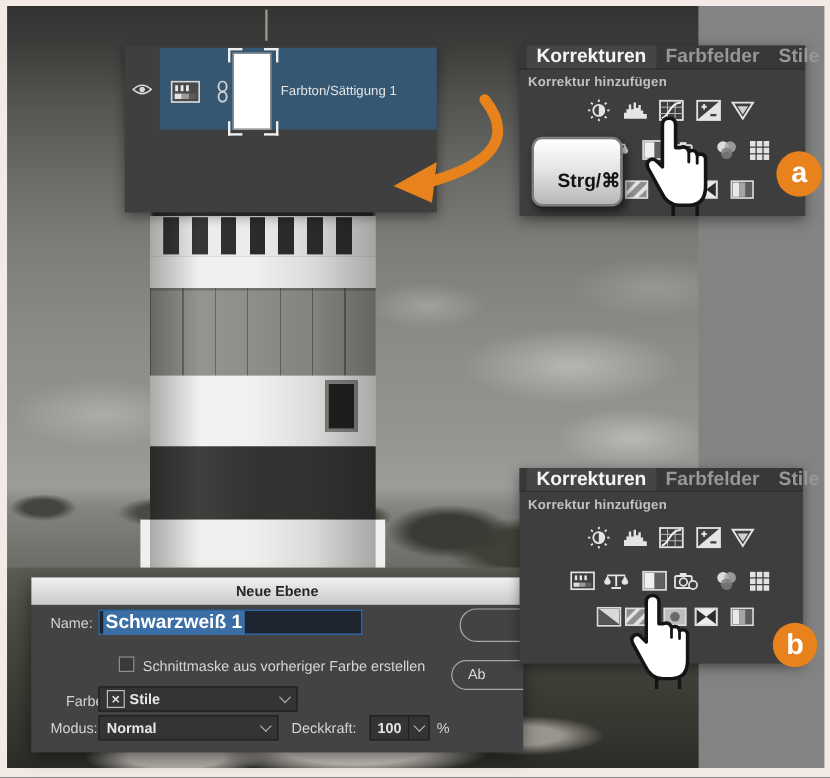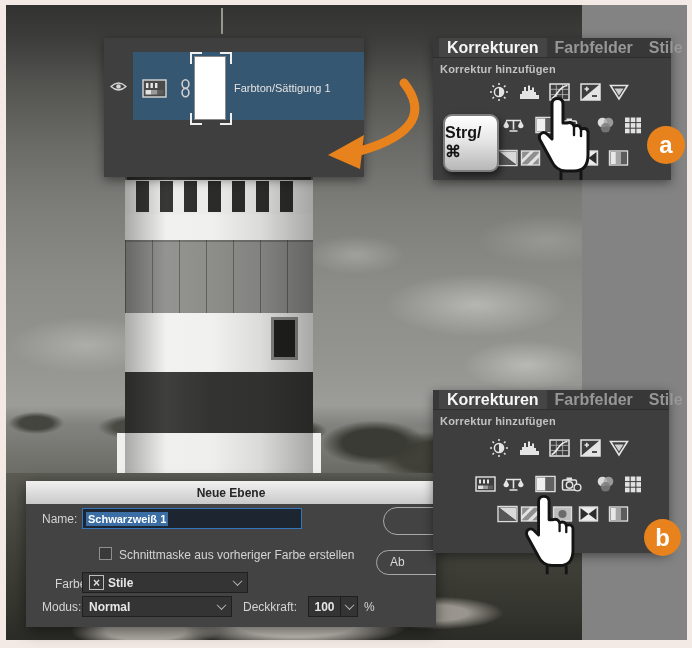--- a/index.html
+++ b/index.html
@@ -80,21 +80,21 @@
     padding-left:6px;border-bottom:1px solid #2e2e2e;background:#383838;}
   .tab{font-size:16px;font-weight:bold;color:#979797;padding:0 8px;height:100%;display:flex;align-items:center;}
   .tab.active{color:#f5f5f5;background:#454545;}
   .addheader{position:absolute;left:7px;top:25px;font-size:11px;font-weight:bold;color:#c2c2c2;letter-spacing:.2px;}
   .aicon{position:absolute;width:23px;height:21px;}
   
   .keycap{
     background:linear-gradient(180deg,#ffffff 0%,#e6e6e6 45%,#b7b7b7 100%);
     border:2px solid #7d7d7d;border-radius:9px;box-sizing:border-box;
     box-shadow:2px 4px 7px rgba(0,0,0,.55), inset 0 1px 0 #fff;z-index:6;}
-  #key-strg{left:437px;top:109px;width:56px;height:58px;display:flex;align-items:flex-end;justify-content:flex-end;padding-bottom:9px;}
+  #key-strg{left:437px;top:109px;width:76px;height:58px;display:flex;align-items:flex-end;justify-content:flex-end;padding-bottom:9px;}
   #key-strg .kt{font-size:16px;font-weight:bold;color:#141414;}
   #key-alt{left:416px;top:507px;width:79px;height:59px;}
   #key-alt .kt{position:absolute;left:9px;top:4px;font-size:16px;font-weight:bold;color:#141414;}
   #key-alt svg{position:absolute;right:7px;bottom:7px;}
   
   .badge{border-radius:50%;background:#e8821c;color:#fff;font-weight:bold;
     display:flex;align-items:center;justify-content:center;z-index:8;}
   #badge-a{left:641px;top:121px;width:38px;height:38px;font-size:24px;}
   #badge-b{left:638px;top:514px;width:37px;height:37px;font-size:24px;}
   
@@ -104,21 +104,21 @@
   #dialog{left:20px;top:476px;width:410px;height:146px;background:#434343;
     box-shadow:0 4px 14px rgba(0,0,0,.5);overflow:hidden;z-index:3;}
   #dlg-title{position:absolute;left:0;top:0;right:0;height:23px;
     background:linear-gradient(180deg,#f1f1f1,#c9c9c9);
     display:flex;align-items:center;justify-content:center;
     font-size:12px;font-weight:600;color:#262626;}
   .dlabel{position:absolute;font-size:12px;color:#d4d4d4;}
   #name-input{position:absolute;left:56px;top:27px;width:220px;height:21px;
     background:#1d2530;border:1px solid #3575bc;box-sizing:border-box;
     display:flex;align-items:center;padding-left:3px;}
-  #name-input .selected{background:#3b6ea5;color:#fff;font-size:11px;font-weight:600;padding:1px 2px;}
+  #name-input .selected{background:#3b6ea5;color:#fff;font-size:16px;font-weight:600;padding:1px 2px;}
   .pill{position:absolute;border:1.5px solid #a9a9a9;border-radius:15px;box-sizing:border-box;}
   #ok-btn{left:357px;top:26px;width:96px;height:28px;}
   #cancel-btn{left:350px;top:69px;width:96px;height:25px;}
   #cancel-btn .cl{position:absolute;left:13px;top:4px;font-size:12px;color:#d8d8d8;}
   #clip-check{position:absolute;left:73px;top:66px;width:13px;height:13px;border:1px solid #8f8f8f;box-sizing:border-box;background:#3a3a3a;}
   .ddown{position:absolute;background:#343434;border:1px solid #1f1f1f;box-sizing:border-box;
     display:flex;align-items:center;font-size:12px;font-weight:600;color:#e6e6e6;padding:0 6px;}
   .chev{width:6px;height:6px;border-right:1.6px solid #b5b5b5;border-bottom:1.6px solid #b5b5b5;
     transform:rotate(45deg) translate(-1px,-1px);margin-left:auto;}
   #color-dd{left:56px;top:91px;width:166px;height:21px;}
@@ -150,21 +150,21 @@
       <div class="t-base abs">
         <div class="bracket" style="left:25px;"></div>
         <div class="bracket" style="left:115px;"></div>
         <div class="bracket" style="left:185px;"></div>
       </div>
     </div>
     <div id="foreground" class="abs"></div>
   </div>
 
   <div id="layers-panel" class="abs">
-    <div class="lrow sel" style="top:14px;">
+    <div class="lrow sel" style="top:2px;">
       <div class="rowbg"></div>
       <div class="eyecell"></div>
       <div class="eye" style="top:29px;">
         <svg width="17" height="11" viewBox="0 0 17 11">
           <path d="M1 5.5 Q8.5 -1.5 16 5.5 Q8.5 12.5 1 5.5 Z" fill="none" stroke="#d6d6d6" stroke-width="1.3"></path>
           <circle cx="8.5" cy="5.5" r="2.3" fill="#d6d6d6"></circle>
         </svg>
       </div>
       <div class="adj-thumb" style="top:27px;">
         <svg width="25" height="19" viewBox="0 0 25 19">

